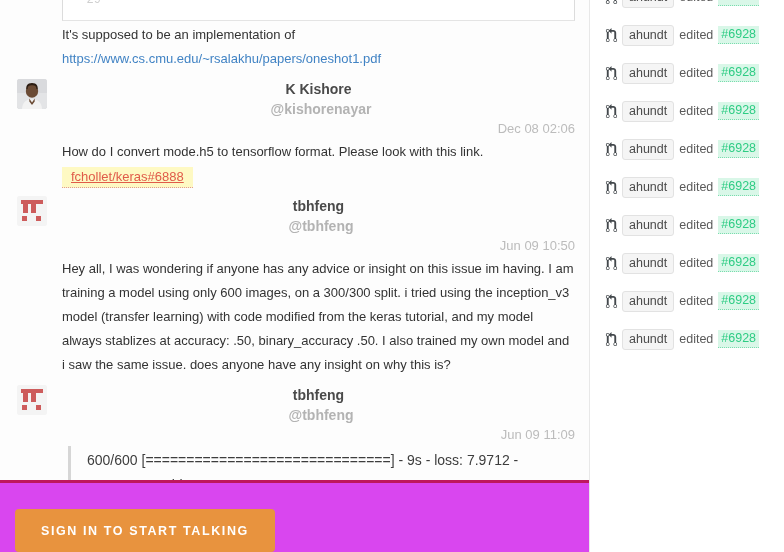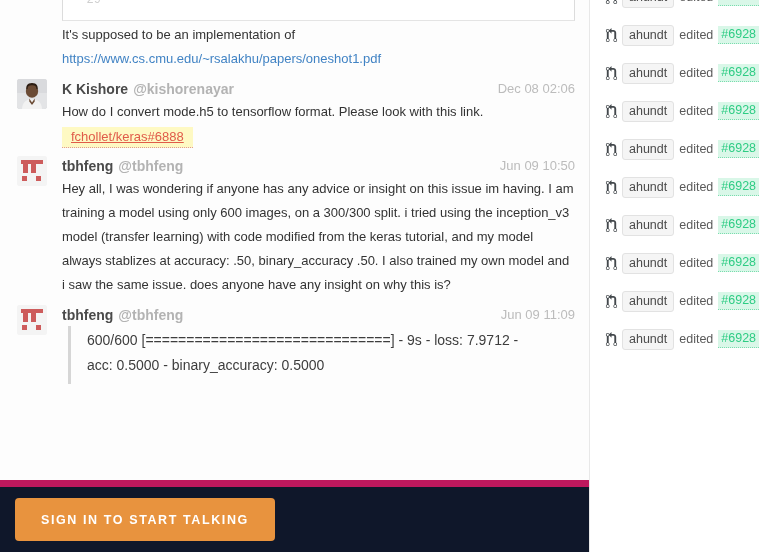--- a/index.html
+++ b/index.html
@@ -63,20 +63,21 @@
     position: absolute;
     background: #cd5c5c;
     display: block;
   }
 
   .msg-head {
     display: flex;
     align-items: center;
     line-height: 20px;
     margin-bottom: 1px;
+    flex-direction: column;
   }
   .m-name {
     font-size: 14px;
     font-weight: bold;
     color: #4a4a4a;
     white-space: nowrap;
   }
   .m-handle {
     font-size: 14px;
     color: #b3b3b3;
@@ -147,24 +148,24 @@
     line-height: 25px;
     color: #3d3d3d;
     word-wrap: break-word;
   }
 
   
   .signin-bar {
     position: absolute;
     left: 0; right: 0; bottom: 0;
     height: 72px;
-    background: #0f172a;
-    border-top: 7px solid #be185d;
+    background: #d946ef;
+    border-top: 3px solid #be185d;
     display: flex;
-    align-items: center;
+    align-items: flex-end;
     padding-left: 15px;
   }
   .signin-btn {
     background: #e8933e;
     color: #ffffff;
     border: none;
     border-radius: 4px;
     height: 43px;
     padding: 0 26px;
     font-family: "Liberation Sans", sans-serif;

